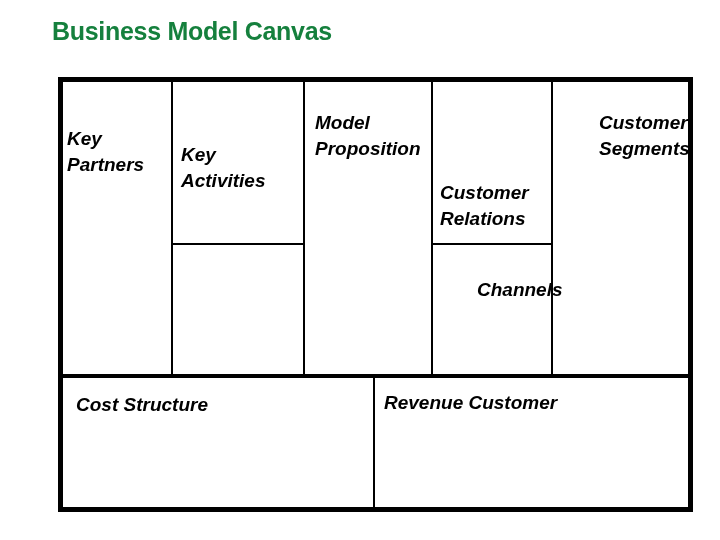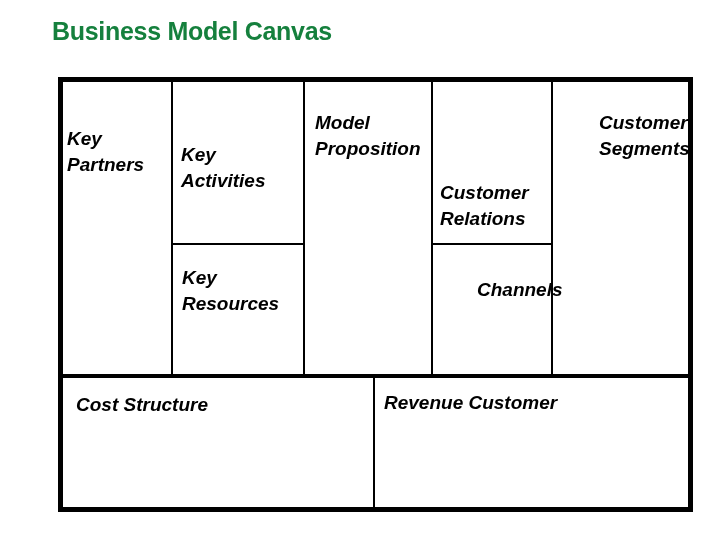--- a/index.html
+++ b/index.html
@@ -105,23 +105,20 @@
   <div class="line v-bottom"></div>
 
   <div class="cell c-key-partners">
     <div class="cell-label l-key-partners">Key Partners</div>
   </div>
 
   <div class="cell c-key-activities">
     <div class="cell-label l-key-activities">Key Activities</div>
   </div>
 
-  <div class="cell c-key-resources">
-    <div class="cell-label l-key-resources">Key Resources</div>
-  </div>
 
   <div class="cell c-value-proposition">
     <div class="cell-label l-value-proposition">Model Proposition</div>
   </div>
 
   <div class="cell c-customer-relations">
     <div class="cell-label l-customer-relations">Customer Relations</div>
   </div>
 
   <div class="cell c-channels">

